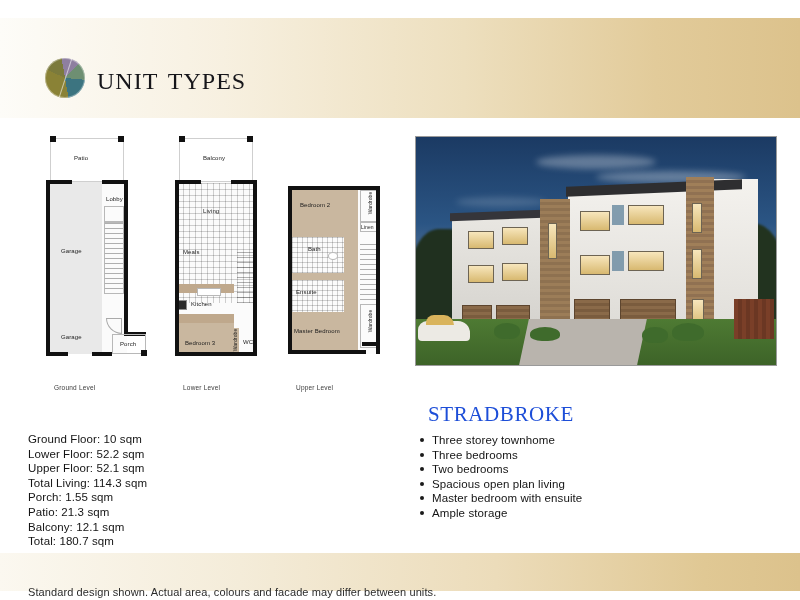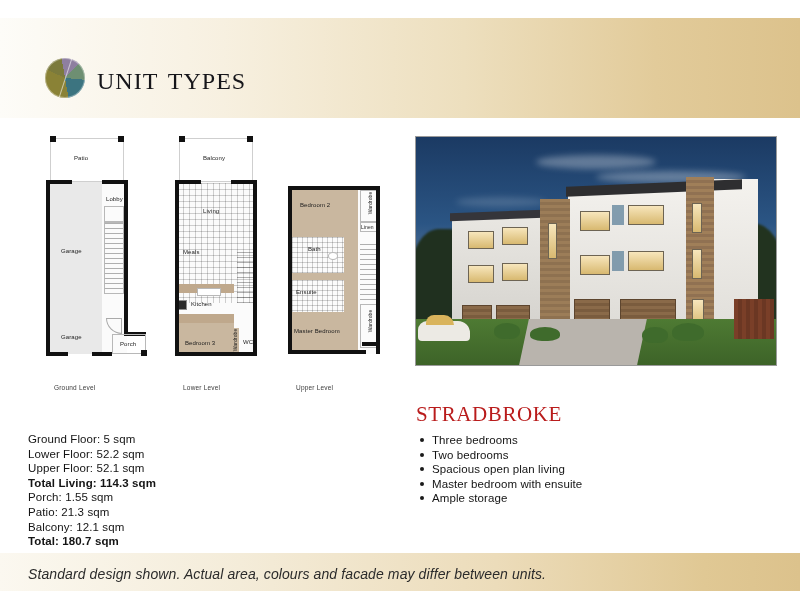--- a/index.html
+++ b/index.html
@@ -42,21 +42,21 @@
     line-height:1;
   }
   .header-title::first-letter{font-size:34px;}
 
   
   .footer-band{
     position:absolute;left:0;top:553px;width:800px;height:38px;
     background:linear-gradient(to right,#fbf8f0 0%,#f4ecd9 30%,#ecdcba 62%,#e0c894 88%,#dcc28c 100%);
   }
   .footer-text{
-    position:absolute;left:28px;top:566px;font-size:14px;color:#2b2b2b;letter-spacing:.1px;font-style:italic;
+    position:absolute;left:28px;top:586px;font-size:11px;color:#2b2b2b;letter-spacing:.1px;
   }
 
   
   .plans{position:absolute;left:30px;top:132px;width:360px;height:265px;}
   .plan{position:absolute;top:0;}
   .plan-cap{
     position:absolute;font-size:6.5px;color:#3a3a3a;letter-spacing:.2px;white-space:nowrap;
   }
   .wall{position:absolute;background:#111;}
   .corner{position:absolute;width:6px;height:6px;background:#111;}
@@ -108,27 +108,27 @@
   .wind{position:absolute;background:#6f8ea3;opacity:.85;}
   .gar{position:absolute;background:repeating-linear-gradient(to bottom,#8a6a49 0 3px,#7a5c3e 3px 6px);border:1px solid #5d452e;}
   .bush{position:absolute;background:#3f6b2c;border-radius:50% 50% 40% 40%;}
   .car{position:absolute;left:2px;bottom:24px;width:52px;height:20px;background:#eceae4;border-radius:9px 12px 4px 4px;}
   .car:after{content:"";position:absolute;left:8px;top:-6px;width:28px;height:10px;background:#d9b45c;border-radius:8px 10px 0 0;}
   .fence{position:absolute;right:2px;bottom:26px;width:40px;height:40px;background:repeating-linear-gradient(to right,#7a3f28 0 4px,#6b3723 4px 8px);}
 
   
   .stats{position:absolute;left:28px;top:432px;width:230px;}
   .stats div{font-size:11.5px;line-height:14.6px;color:#141414;letter-spacing:.1px;}
-  .stats div.b{font-weight:bold;}
+  .stats div.b{font-weight:normal;}
 
   
   .unit-title{
-    position:absolute;left:416px;top:396px;
+    position:absolute;left:428px;top:396px;
     font-family:"Liberation Serif", serif;
-    font-size:30px;letter-spacing:.6px;color:#b91c1c;
+    font-size:30px;letter-spacing:.6px;color:#1d4ed8;
     font-variant:small-caps;text-transform:lowercase;line-height:1;
   }
   .features{position:absolute;left:420px;top:433px;width:340px;}
   .feat{display:flex;align-items:flex-start;gap:8px;line-height:14.6px;}
   .bul{display:inline-block;width:4px;height:4px;border-radius:50%;background:#1a1a1a;margin-top:5px;flex:0 0 auto;}
   .feat span.t{font-size:11.5px;color:#141414;letter-spacing:.1px;}
 </style>
 </head>
 <body>
 
@@ -289,35 +289,39 @@
     <div class="drive"></div>
     <div class="bush" style="left:78px;top:186px;width:26px;height:16px;"></div>
     <div class="bush" style="left:114px;top:190px;width:30px;height:14px;"></div>
     <div class="bush" style="left:226px;top:190px;width:26px;height:16px;"></div>
     <div class="bush" style="left:256px;top:186px;width:32px;height:18px;"></div>
     <div class="car"></div>
     <div class="fence"></div>
   </div>
 
   <div class="stats">
-    <div>Ground Floor: 5 sqm</div>
+    <div>Ground Floor: 10 sqm</div>
     <div>Lower Floor: 52.2 sqm</div>
     <div>Upper Floor: 52.1 sqm</div>
     <div class="b">Total Living: 114.3 sqm</div>
     <div>Porch: 1.55 sqm</div>
     <div>Patio: 21.3 sqm</div>
     <div>Balcony: 12.1 sqm</div>
     <div class="b">Total: 180.7 sqm</div>
   </div>
 
   <div class="unit-title">Stradbroke</div>
 
   <div class="features">
     <div class="feat">
         <span class="bul"></span>
+        <span class="t">Three storey townhome</span>
+      </div>
+    <div class="feat">
+        <span class="bul"></span>
         <span class="t">Three bedrooms</span>
       </div>
     <div class="feat">
         <span class="bul"></span>
         <span class="t">Two bedrooms</span>
       </div>
     <div class="feat">
         <span class="bul"></span>
         <span class="t">Spacious open plan living</span>
       </div>

